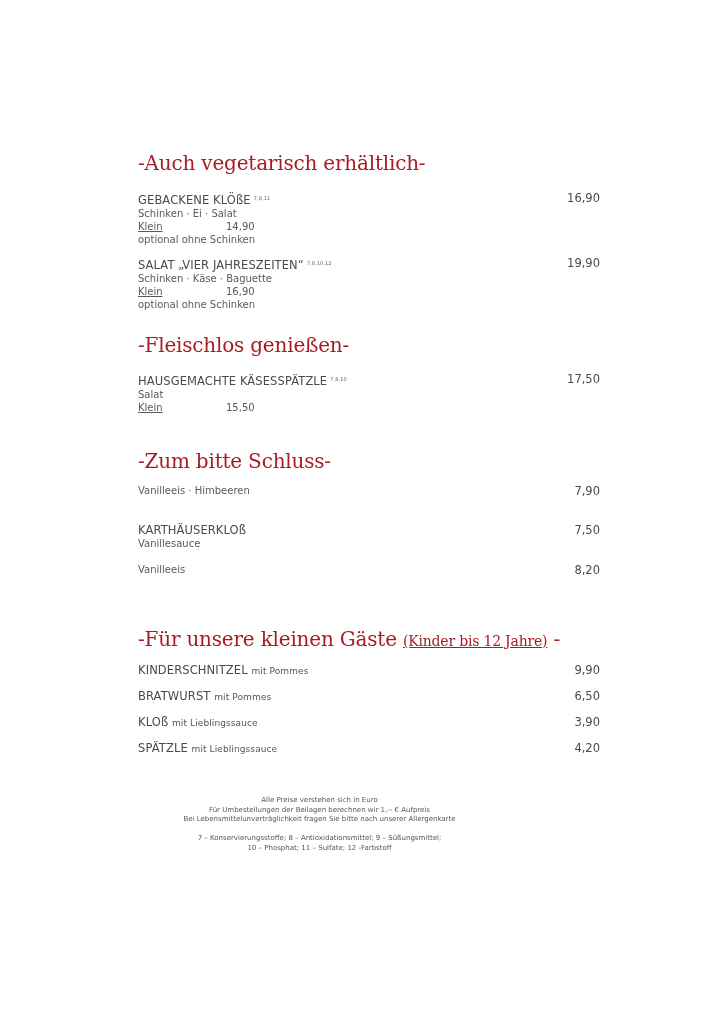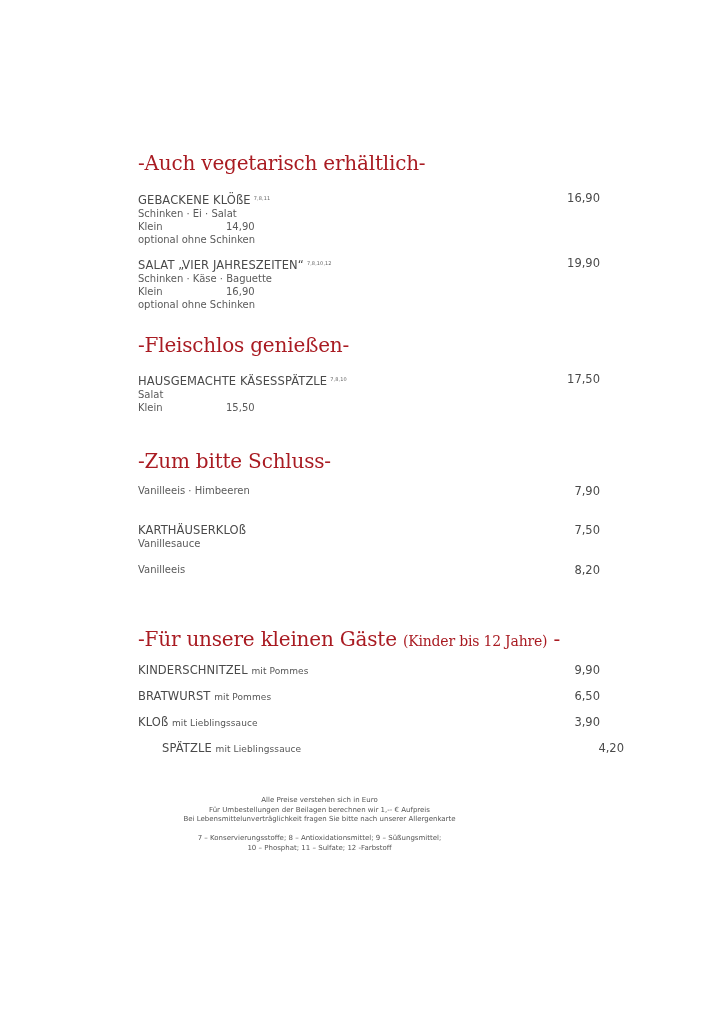--- a/index.html
+++ b/index.html
@@ -1,28 +1,28 @@
 <!DOCTYPE html>
 <html><head>
 <meta charset="utf-8">
 <style>
   html, body { margin: 0; padding: 0; background: #ffffff; }
   body { width: 725px; height: 1024px; position: relative; overflow: hidden;
          font-family: "DejaVu Sans", sans-serif; color: #4a4a4a; }
   .page { position: absolute; left: 0; top: 0; width: 725px; height: 1024px; }
   .heading { position: absolute; left: 138px; font-family: "DejaVu Serif", "Liberation Serif", serif;
              color: #a91b22; font-size: 20px; letter-spacing: -0.2px; white-space: nowrap; }
-  .heading .sub { font-size: 14px; }
+  .heading .sub { font-size: 14px; text-decoration: underline; }
   .item { position: absolute; left: 138px; width: 462px; }
   .item .name { font-size: 11.5px; letter-spacing: 0.1px; color: #4a4a4a; line-height: 14px; white-space: nowrap; }
   .item .name sup { font-size: 5px; vertical-align: 4px; margin-left: 3px; color: #666; }
   .item .name .mit { font-size: 9px; color: #555; }
   .item .line { font-size: 10px; line-height: 13.2px; color: #5a5a5a; white-space: nowrap; }
   .item .line .small-price { position: absolute; left: 88px; }
-  .item .line.rel { position: relative; }
+  .item .line.rel { position: relative; text-decoration: underline; }
   .price { position: absolute; right: 0; top: 0; font-size: 11.5px; color: #4a4a4a; line-height: 14px; }
   .footer { position: absolute; left: 0; width: 639px; text-align: center; font-size: 7px; color: #555; line-height: 9.6px; }
 </style>
 </head>
 <body>
 
 <div class="page">
 
   <div class="heading" style="top:151px;">-Auch vegetarisch erhältlich-</div>
 
@@ -79,21 +79,21 @@
   <div class="item" style="top:689px;">
     <div class="name"><span>BRATWURST</span> <span class="mit">mit Pommes</span></div>
     <div class="price">6,50</div>
   </div>
 
   <div class="item" style="top:715px;">
     <div class="name"><span>KLOß</span> <span class="mit">mit Lieblingssauce</span></div>
     <div class="price">3,90</div>
   </div>
 
-  <div class="item" style="top:741px;margin-left:24px;">
+  <div class="item" style="top:741px;">
     <div class="name"><span>SPÄTZLE</span> <span class="mit">mit Lieblingssauce</span></div>
     <div class="price">4,20</div>
   </div>
 
 
   <div class="footer" style="top:796px;">
     <div>Alle Preise verstehen sich in Euro</div>
     <div>Für Umbestellungen der Beilagen berechnen wir 1,-- € Aufpreis</div>
     <div>Bei Lebensmittelunverträglichkeit fragen Sie bitte nach unserer Allergenkarte</div>
   </div>

